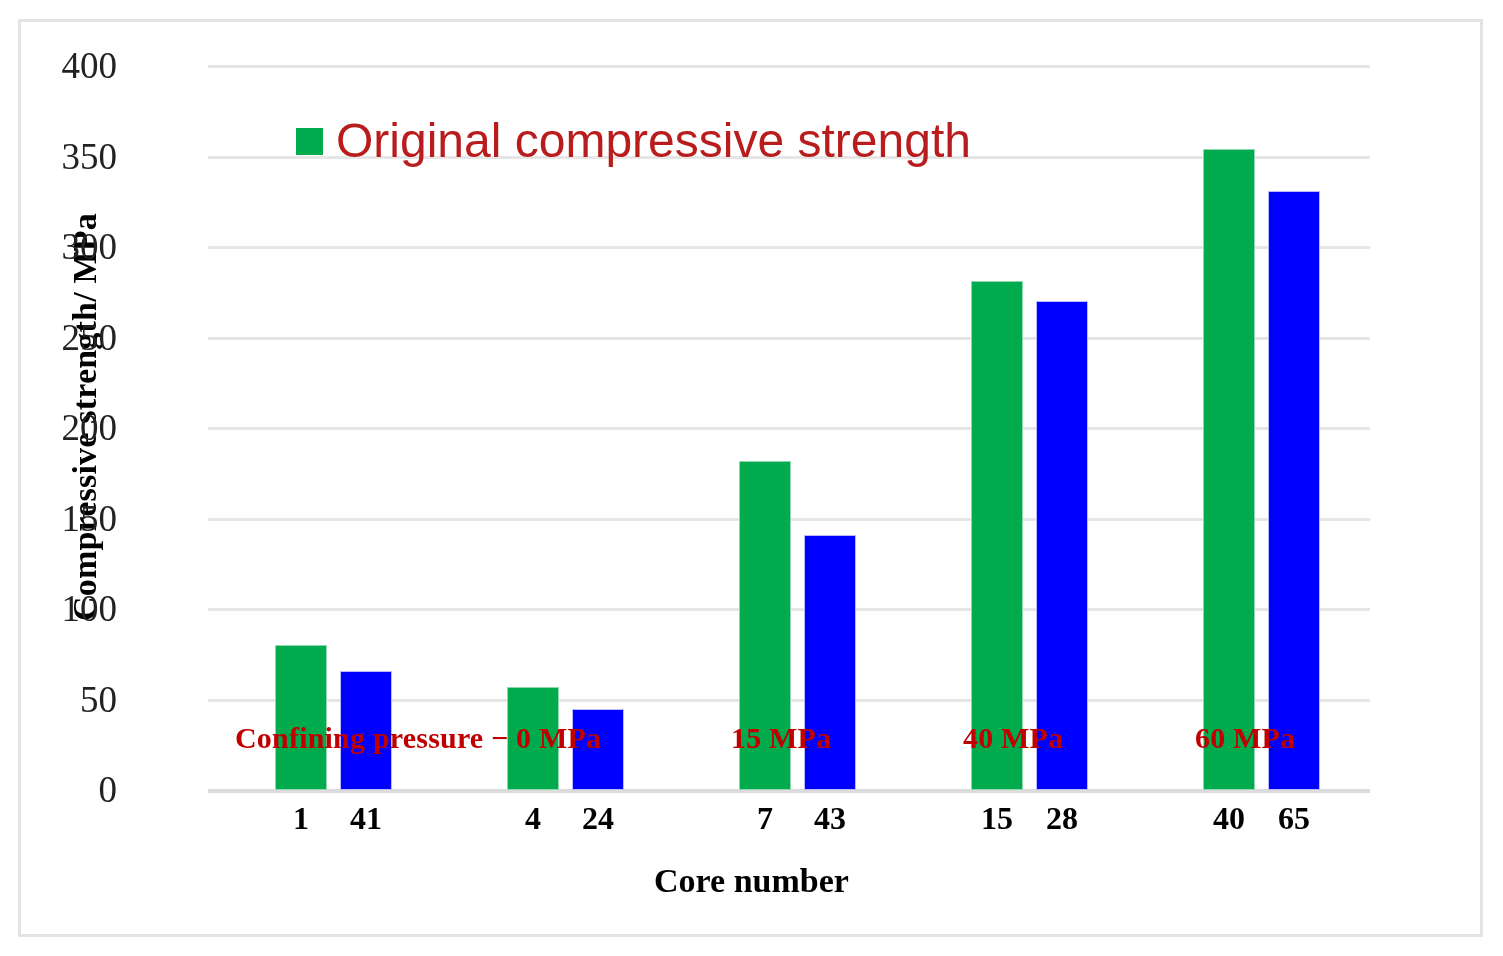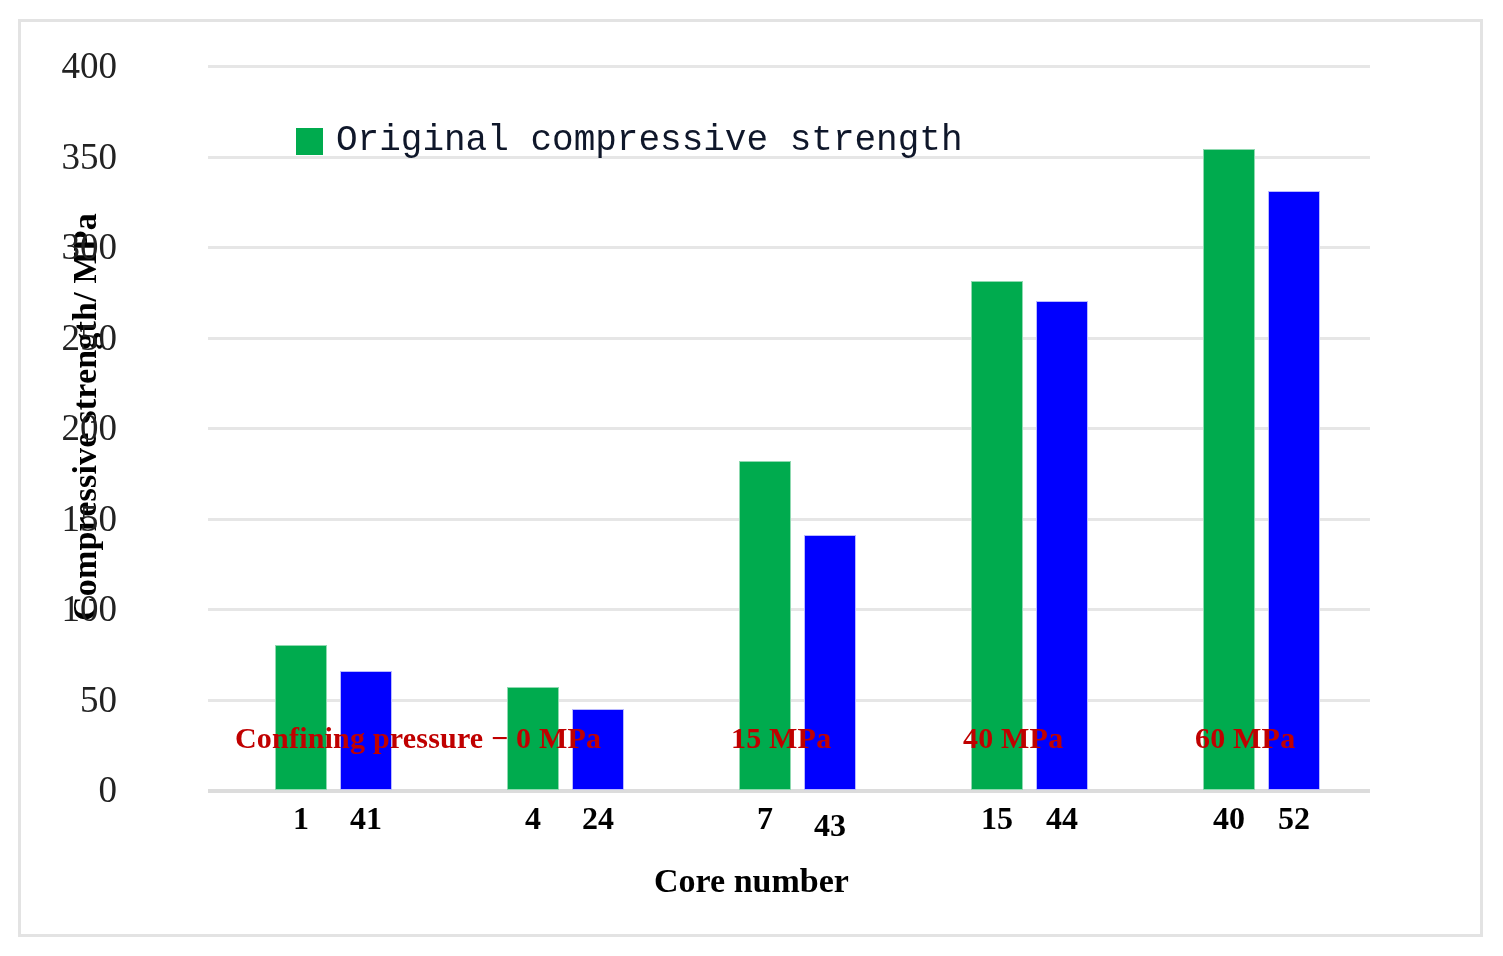--- a/index.html
+++ b/index.html
@@ -147,23 +147,23 @@
   }
   .legend-swatch {
     width: 27px;
     height: 27px;
     margin-right: 13px;
     flex: 0 0 auto;
   }
   .legend-swatch.swatch-original { background: #00AB4E; }
   .legend-swatch.swatch-brine { background: #0000FF; }
   .legend-label {
-    font-family: Liberation Mono, monospace;
-    font-size: 36px;
-    color: #0f172a;
+    font-family: Liberation Sans, sans-serif;
+    font-size: 48px;
+    color: #b91c1c;
     white-space: nowrap;
     line-height: 1;
   }
 </style>
 </head>
 <body>
 
 <div id="figure">
 
   <div id="figure-frame"></div>
@@ -215,25 +215,25 @@
         <div class="annotation" style="left: 987px; top: 655.22px;">60 MPa</div>
       </div>
   </div>
 
   <div id="x-tick-labels">
       <div class="x-tick-label" style="left: 256px;">1</div>
       <div class="x-tick-label" style="left: 321px;">41</div>
       <div class="x-tick-label" style="left: 488px;">4</div>
       <div class="x-tick-label" style="left: 553px;">24</div>
       <div class="x-tick-label" style="left: 720px;">7</div>
-      <div class="x-tick-label" style="left: 785px; margin-top: 7px;">43</div>
+      <div class="x-tick-label" style="left: 785px;">43</div>
       <div class="x-tick-label" style="left: 952px;">15</div>
-      <div class="x-tick-label" style="left: 1017px;">44</div>
+      <div class="x-tick-label" style="left: 1017px;">28</div>
       <div class="x-tick-label" style="left: 1184px;">40</div>
-      <div class="x-tick-label" style="left: 1249px;">52</div>
+      <div class="x-tick-label" style="left: 1249px;">65</div>
     </div>
 
   <div id="legend">
     <div class="legend-entry">
       <span class="legend-swatch swatch-original"></span>
       <span class="legend-label">Original compressive strength</span>
     </div>
   </div>
 
 </div>

